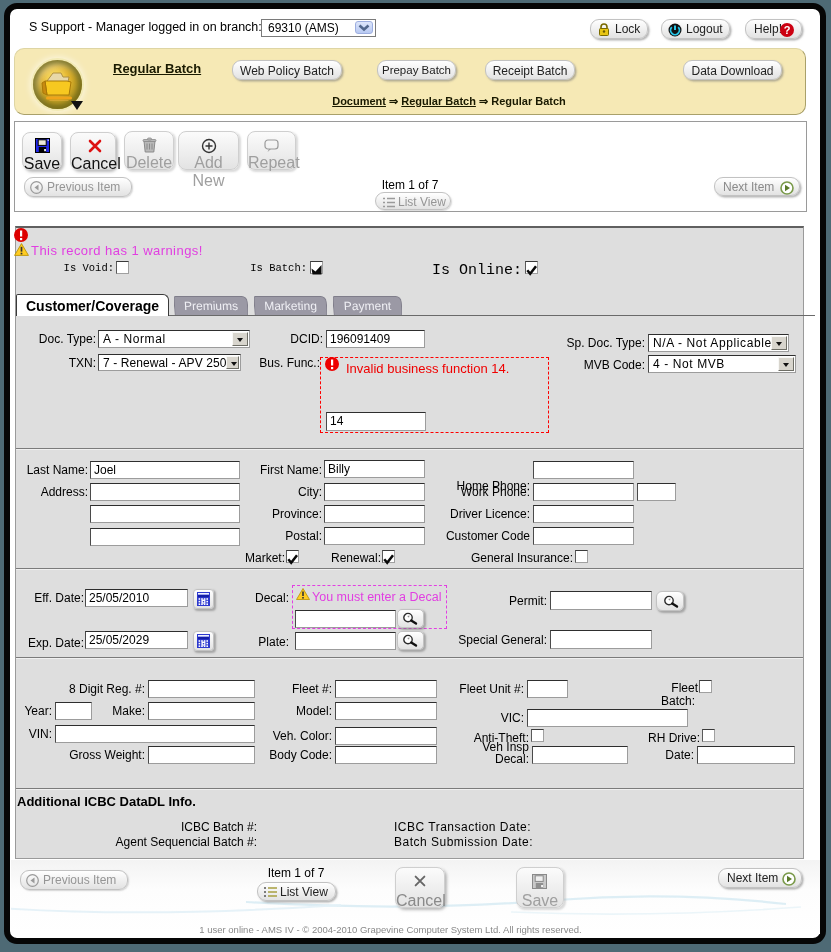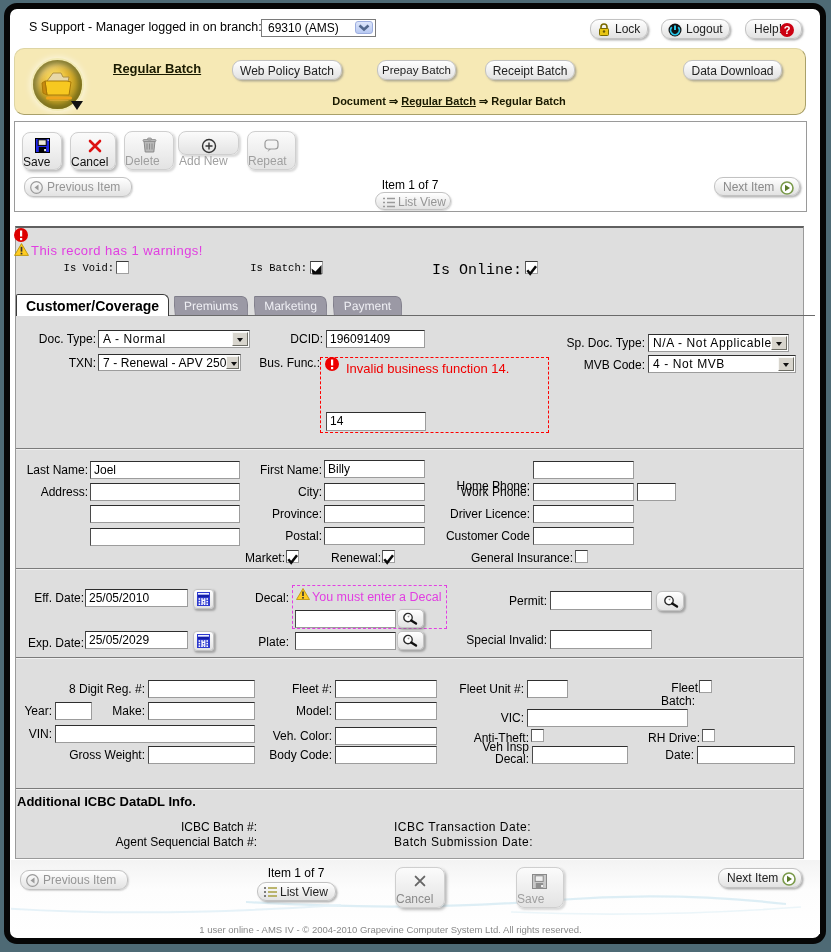--- a/index.html
+++ b/index.html
@@ -5,21 +5,21 @@
 * { margin:0; padding:0; box-sizing:border-box; }
 html,body { width:831px; height:952px; }
 body { background:#4e6a75; font-family:"Liberation Sans", sans-serif; position:relative; overflow:hidden; }
 #frame { position:absolute; left:4px; top:3px; width:822px; height:941px; background:#fff; border:6px solid #060606; border-radius:13px; }
 .abs { position:absolute; }
 .rlbl { position:absolute; text-align:right; font-size:12px; color:#000; white-space:nowrap; }
 .inp { position:absolute; background:#fff; border:1px solid; border-color:#2e2e2e #9c9c9c #9c9c9c #4a4a4a; font-size:12px; padding:1px 3px; white-space:nowrap; overflow:hidden; }
 .cb { position:absolute; width:13px; height:13px; background:#fff; border:1px solid; border-color:#3a3a3a #a0a0a0 #a0a0a0 #5a5a5a; }
 .pill { position:absolute; background:linear-gradient(#ffffff,#e2e2e2); border:1px solid #c2c2c2; border-radius:9px; box-shadow:1.5px 1.5px 2px rgba(120,120,120,.55); font-size:12px; color:#222; text-align:center; white-space:nowrap; }
 .pill.dis { color:#959595; box-shadow:1px 1px 1.5px rgba(150,150,150,.4); }
-.tbtn { position:absolute; background:linear-gradient(#fbfbfb,#e3e3e3); border:1px solid #cfcfcf; border-radius:8px; box-shadow:2px 2px 3px rgba(120,120,120,.5); font-size:12px; color:#111; }
+.tbtn { position:absolute; background:linear-gradient(#fbfbfb,#e3e3e3); border:1px solid #cfcfcf; border-radius:8px; box-shadow:2px 2px 3px rgba(120,120,120,.5); text-align:center; font-size:16px; color:#111; }
 .tbtn.dis { color:#9f9f9f; box-shadow:1.5px 1.5px 2px rgba(150,150,150,.35); }
 .sep { position:absolute; left:16px; width:787px; height:2px; border-top:1px solid #7b7b7b; border-bottom:1px solid #f0f0f0; }
 .sel { position:absolute; background:#fff; border:1px solid; border-color:#2e2e2e #9c9c9c #9c9c9c #4a4a4a; font-size:12px; letter-spacing:0.6px; padding:1px 4px; white-space:nowrap; overflow:hidden; }
 .selarrow { position:absolute; right:1px; top:1px; bottom:1px; width:16px; background:#d8d5cd; border:1px solid; border-color:#f8f8f6 #6e6e66 #6e6e66 #f8f8f6; }
 .selarrow:after { content:""; position:absolute; left:4px; top:5px; border:3.5px solid transparent; border-top:4.5px solid #111; }
 .mono { font-family:"Liberation Mono", monospace; }
 </style>
 </head>
 <body>
 <div id="frame"></div>
@@ -73,21 +73,21 @@
       </div>
   <div class="pill" style="left:362px;top:11px;width:79px;height:20px;">
         <span class="abs" style="left:0;right:0;top:3px;font-size:11.5px;">Prepay Batch</span>
       </div>
   <div class="pill" style="left:470px;top:11px;width:90px;height:20px;">
         <span class="abs" style="left:0;right:0;top:3px;">Receipt Batch</span>
       </div>
   <div class="pill" style="left:668px;top:11px;width:99px;height:20px;">
         <span class="abs" style="left:0;right:0;top:3px;">Data Download</span>
       </div>
-  <div class="abs" style="left:78px;right:0;top:46px;text-align:center;font-size:11px;font-weight:bold;color:#1a1a00;"><span style="">Document</span> ⇒ <span style="text-decoration:underline;">Regular Batch</span> ⇒ Regular Batch</div>
+  <div class="abs" style="left:78px;right:0;top:46px;text-align:center;font-size:11px;font-weight:bold;color:#1a1a00;"><span style="text-decoration:underline;">Document</span> ⇒ <span style="text-decoration:underline;">Regular Batch</span> ⇒ Regular Batch</div>
 </div>
 
 <div class="abs" style="left:14px;top:121px;width:793px;height:91px;border:1px solid #9a9a9a;background:#fff;"></div>
 <div class="tbtn" style="left:22px;top:132px;width:40px;height:38px;">
   <svg class="abs" style="left:12px;top:5px;" width="15" height="15" viewBox="0 0 15 15">
         <rect x="0.5" y="0.5" width="14" height="14" fill="#2228e8" stroke="#000"></rect>
         <rect x="3.2" y="1.8" width="8" height="5.6" fill="#ece8d8" stroke="#000" stroke-width="1"></rect>
         <rect x="3.8" y="9" width="7.4" height="5.5" fill="#000"></rect>
         <rect x="9.2" y="11" width="1.7" height="2.2" fill="#fff"></rect>
         <rect x="12.6" y="1.6" width="1.2" height="1.2" fill="#fff"></rect>
@@ -102,21 +102,21 @@
 </div>
 <div class="tbtn dis" style="left:124px;top:131px;width:50px;height:39px;">
   <svg class="abs" style="left:17px;top:5px;" width="15" height="16" viewBox="0 0 15 16">
         <path d="M2 4 h11 l-1.2 11 h-8.6z" fill="#b9b9b9" stroke="#8a8a8a"></path>
         <rect x="1" y="2.5" width="13" height="2" rx="1" fill="#b9b9b9" stroke="#8a8a8a" stroke-width=".8"></rect>
         <rect x="5.5" y="1" width="4" height="2" rx="1" fill="#b9b9b9" stroke="#8a8a8a" stroke-width=".8"></rect>
         <path d="M5 6.5 v6 M7.5 6.5 v6 M10 6.5 v6" stroke="#8a8a8a"></path>
       </svg>
   <span class="abs" style="left:0;right:0;top:22px;">Delete</span>
 </div>
-<div class="tbtn dis" style="left:178px;top:131px;width:61px;height:24px;">
+<div class="tbtn dis" style="left:178px;top:131px;width:61px;height:39px;">
   <svg class="abs" style="left:22px;top:6px;" width="16" height="16" viewBox="0 0 16 16">
         <circle cx="8" cy="8" r="6.5" fill="none" stroke="#333" stroke-width="1.4"></circle>
         <path d="M8 4.5 V11.5 M4.5 8 H11.5" stroke="#333" stroke-width="1.4"></path>
       </svg>
   <span class="abs" style="left:0;right:0;top:22px;">Add New</span>
 </div>
 <div class="tbtn dis" style="left:247px;top:131px;width:49px;height:39px;">
   <svg class="abs" style="left:16px;top:7px;" width="16" height="14" viewBox="0 0 16 14">
         <rect x="1" y="1" width="13" height="9" rx="3" fill="none" stroke="#9a9a9a" stroke-width="1.2"></rect>
         <path d="M5 10 l-1.5 3 3.5-3" fill="#9a9a9a"></path>
@@ -306,21 +306,21 @@
 </div>
 <div class="rlbl" style="left:200px;top:635px;width:89px;">Plate:</div>
 <div class="inp" style="left:295px;top:632px;width:101px;height:18px;"></div>
 <div class="pill" style="left:397px;top:631px;width:27px;height:19px;border-radius:5px;">
 <svg class="abs" style="left:4px;top:2px;" width="16" height="15" viewBox="0 0 16 15">
         <circle cx="6" cy="5.6" r="4.2" fill="#fff" stroke="#2b2b2b" stroke-width="1.4"></circle>
         <path d="M7.6 3.4 l-2.4 .6 1.8 1.8 z" fill="#8a8a8a"></path>
         <path d="M9.2 8.6 L14 11.6" stroke="#111" stroke-width="2.4" stroke-linecap="round"></path>
       </svg>
 </div>
-<div class="rlbl" style="left:450px;top:633px;width:97px;">Special Invalid:</div>
+<div class="rlbl" style="left:450px;top:633px;width:97px;">Special General:</div>
 <div class="inp" style="left:550px;top:630px;width:102px;height:19px;"></div>
 <div class="sep" style="top:657px;"></div>
 
 <div class="rlbl" style="left:0px;top:682px;width:145px;">8 Digit Reg. #:</div>
 <div class="inp" style="left:148px;top:680px;width:107px;height:18px;"></div>
 <div class="rlbl" style="left:230px;top:682px;width:102px;">Fleet #:</div>
 <div class="inp" style="left:335px;top:680px;width:102px;height:18px;"></div>
 <div class="rlbl" style="left:430px;top:682px;width:94px;">Fleet Unit #:</div>
 <div class="inp" style="left:527px;top:680px;width:41px;height:18px;"></div>
 <div class="rlbl" style="left:606px;top:681px;width:92px;">Fleet</div>

